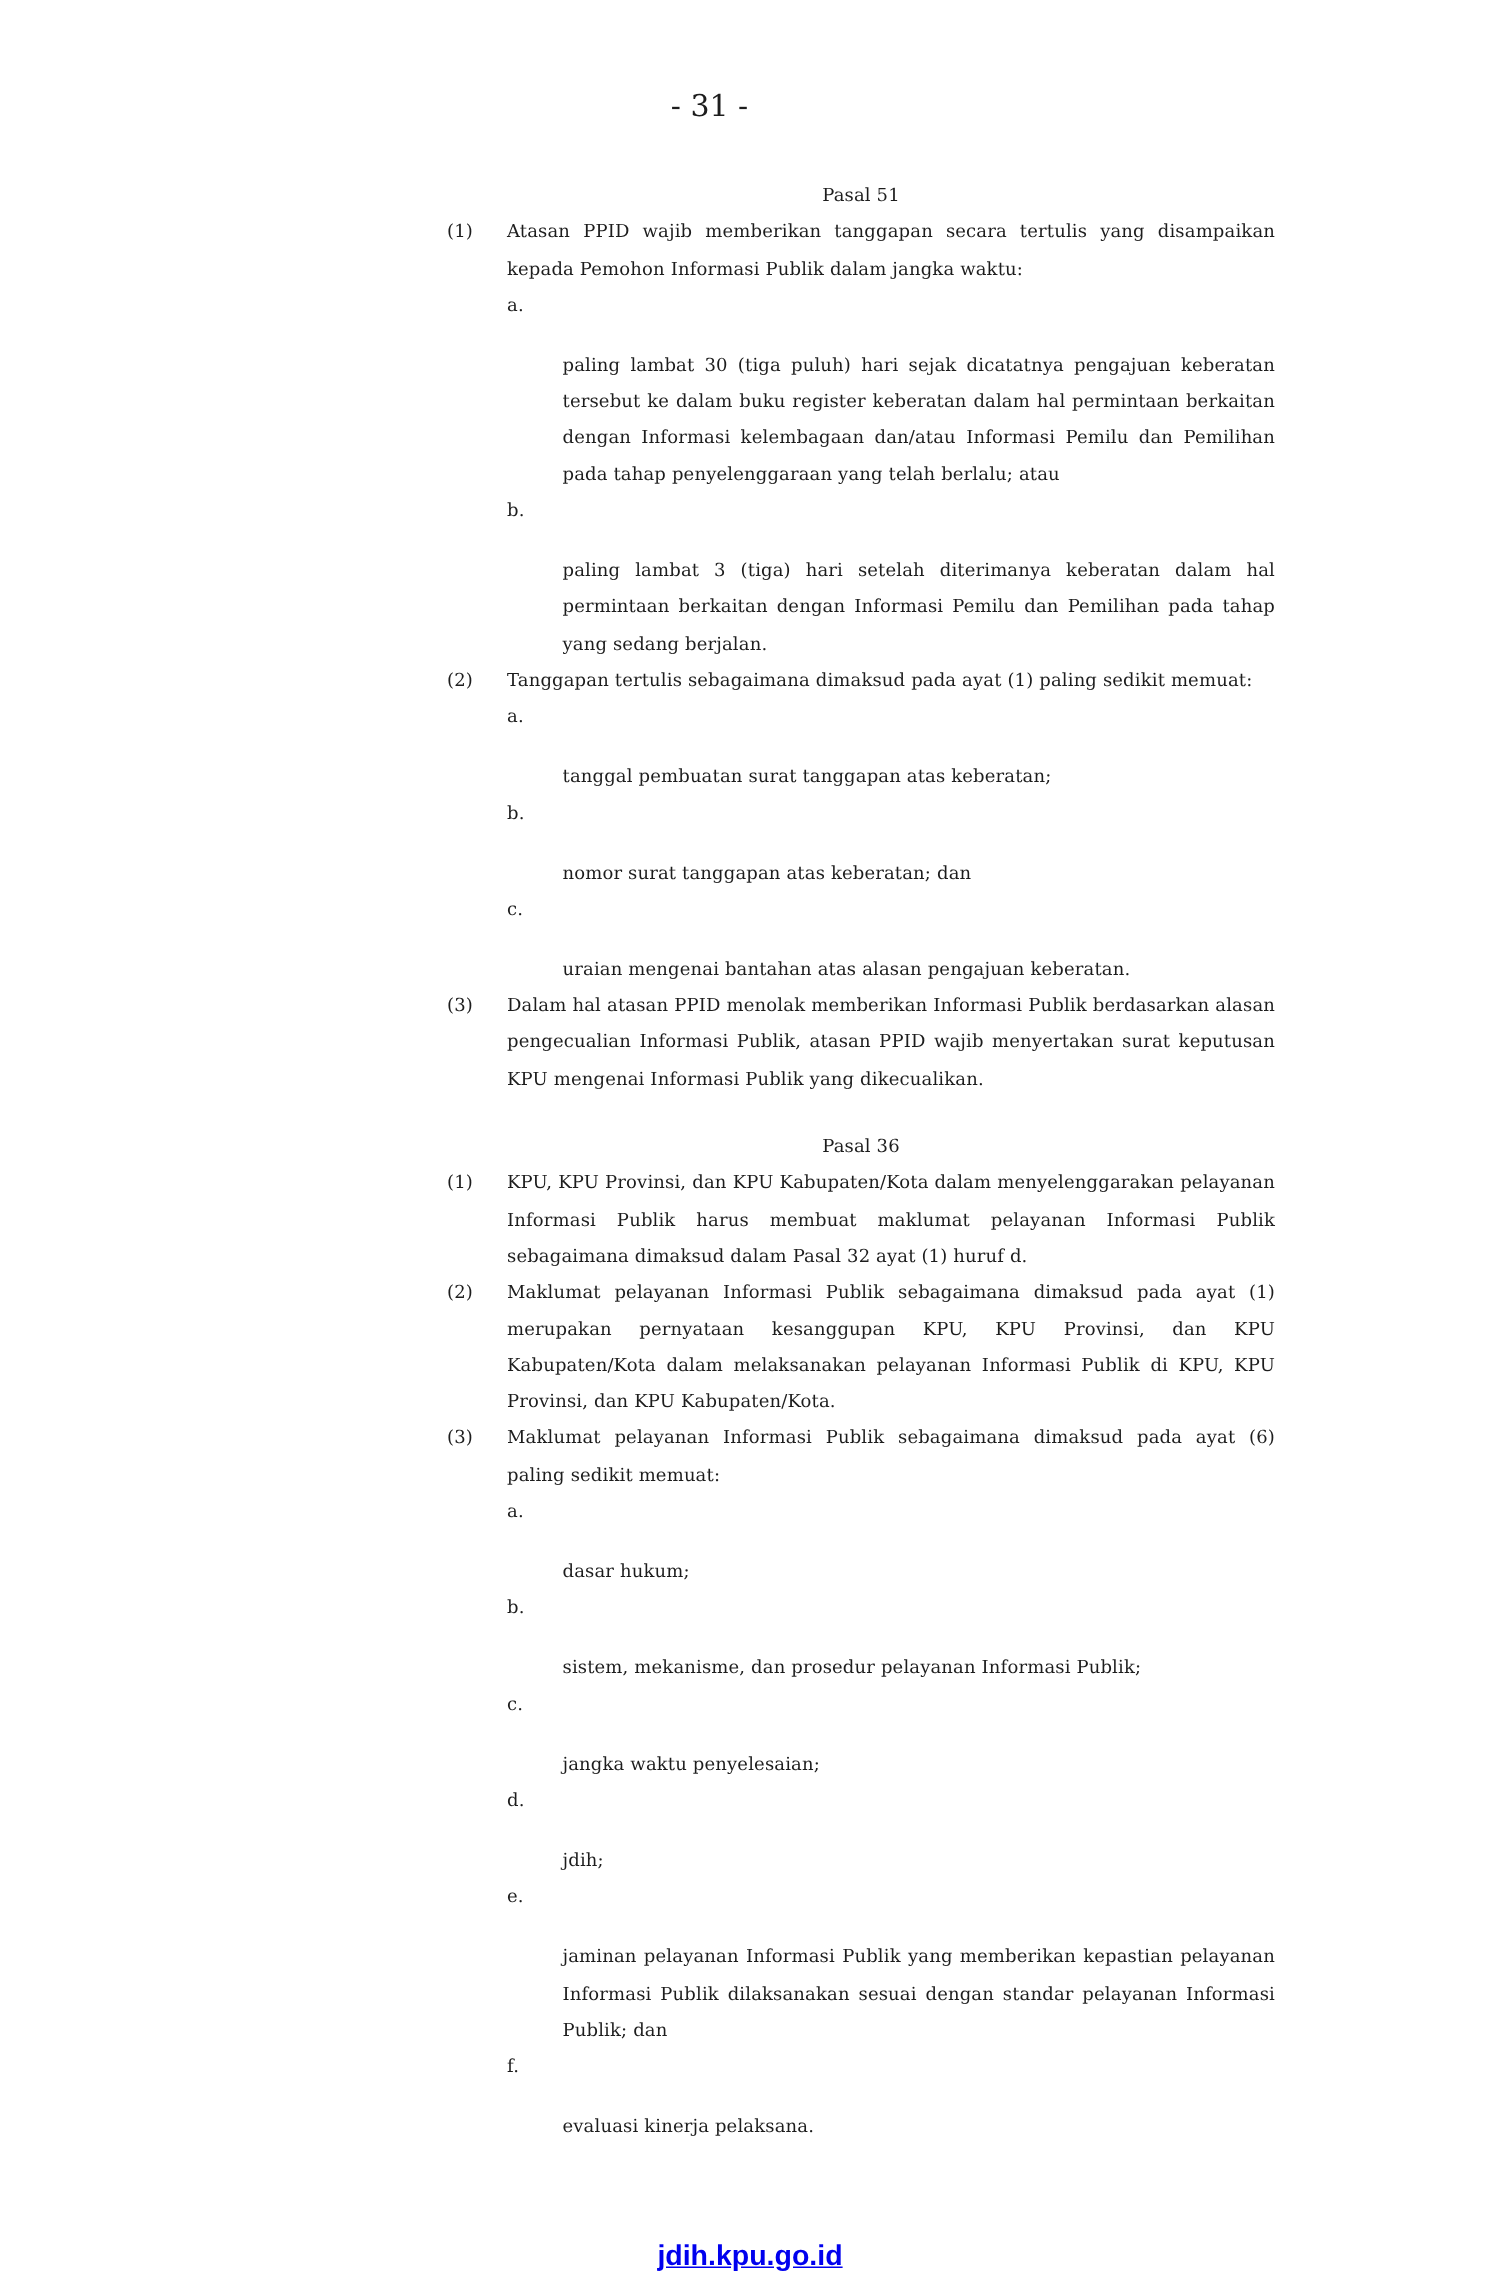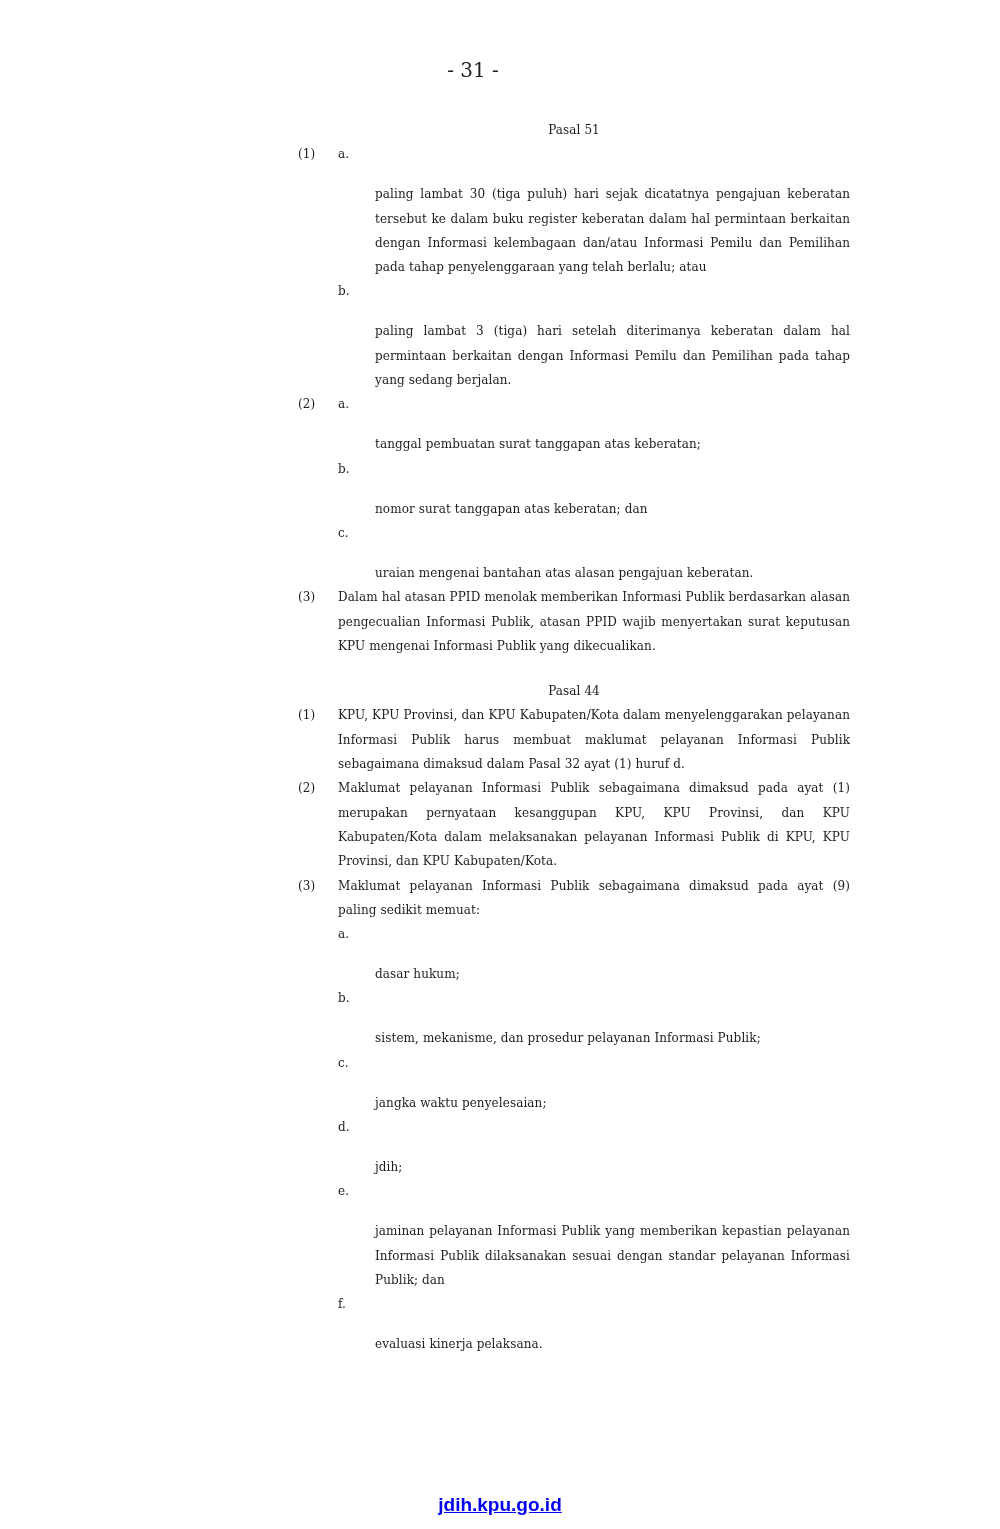--- a/index.html
+++ b/index.html
@@ -64,33 +64,35 @@
 <div class="page">
   <div class="page-number">- 31 -</div>
 
   <div class="doc-body">
       <div class="heading">
         <div class="heading-line">Pasal 51</div>
       </div>
       <div class="item">
         <div class="num">(1)</div>
         <div class="item-body">
+          <div class="jtext">Atasan PPID wajib memberikan tanggapan secara tertulis yang disampaikan kepada Pemohon Informasi Publik dalam jangka waktu:</div>
           <div class="subitem">
             <div class="letter">a.</div>
             <div class="jtext">paling lambat 30 (tiga puluh) hari sejak dicatatnya pengajuan keberatan tersebut ke dalam buku register keberatan dalam hal permintaan berkaitan dengan Informasi kelembagaan dan/atau Informasi Pemilu dan Pemilihan pada tahap penyelenggaraan yang telah berlalu; atau</div>
           </div>
           <div class="subitem">
             <div class="letter">b.</div>
             <div class="jtext">paling lambat 3 (tiga) hari setelah diterimanya keberatan dalam hal permintaan berkaitan dengan Informasi Pemilu dan Pemilihan pada tahap yang sedang berjalan.</div>
           </div>
         </div>
       </div>
       <div class="item">
         <div class="num">(2)</div>
         <div class="item-body">
+          <div class="jtext">Tanggapan tertulis sebagaimana dimaksud pada ayat (1) paling sedikit memuat:</div>
           <div class="subitem">
             <div class="letter">a.</div>
             <div class="jtext">tanggal pembuatan surat tanggapan atas keberatan;</div>
           </div>
           <div class="subitem">
             <div class="letter">b.</div>
             <div class="jtext">nomor surat tanggapan atas keberatan; dan</div>
           </div>
           <div class="subitem">
             <div class="letter">c.</div>
@@ -98,38 +100,38 @@
           </div>
         </div>
       </div>
       <div class="item">
         <div class="num">(3)</div>
         <div class="item-body">
           <div class="jtext">Dalam hal atasan PPID menolak memberikan Informasi Publik berdasarkan alasan pengecualian Informasi Publik, atasan PPID wajib menyertakan surat keputusan KPU mengenai Informasi Publik yang dikecualikan.</div>
         </div>
       </div>
       <div class="heading">
-        <div class="heading-line">Pasal 44</div>
+        <div class="heading-line">Pasal 36</div>
       </div>
       <div class="item">
         <div class="num">(1)</div>
         <div class="item-body">
           <div class="jtext">KPU, KPU Provinsi, dan KPU Kabupaten/Kota dalam menyelenggarakan pelayanan Informasi Publik harus membuat maklumat pelayanan Informasi Publik sebagaimana dimaksud dalam Pasal 32 ayat (1) huruf d.</div>
         </div>
       </div>
       <div class="item">
         <div class="num">(2)</div>
         <div class="item-body">
           <div class="jtext">Maklumat pelayanan Informasi Publik sebagaimana dimaksud pada ayat (1) merupakan pernyataan kesanggupan KPU, KPU Provinsi, dan KPU Kabupaten/Kota dalam melaksanakan pelayanan Informasi Publik di KPU, KPU Provinsi, dan KPU Kabupaten/Kota.</div>
         </div>
       </div>
       <div class="item">
         <div class="num">(3)</div>
         <div class="item-body">
-          <div class="jtext">Maklumat pelayanan Informasi Publik sebagaimana dimaksud pada ayat (9) paling sedikit memuat:</div>
+          <div class="jtext">Maklumat pelayanan Informasi Publik sebagaimana dimaksud pada ayat (6) paling sedikit memuat:</div>
           <div class="subitem">
             <div class="letter">a.</div>
             <div class="jtext">dasar hukum;</div>
           </div>
           <div class="subitem">
             <div class="letter">b.</div>
             <div class="jtext">sistem, mekanisme, dan prosedur pelayanan Informasi Publik;</div>
           </div>
           <div class="subitem">
             <div class="letter">c.</div>

